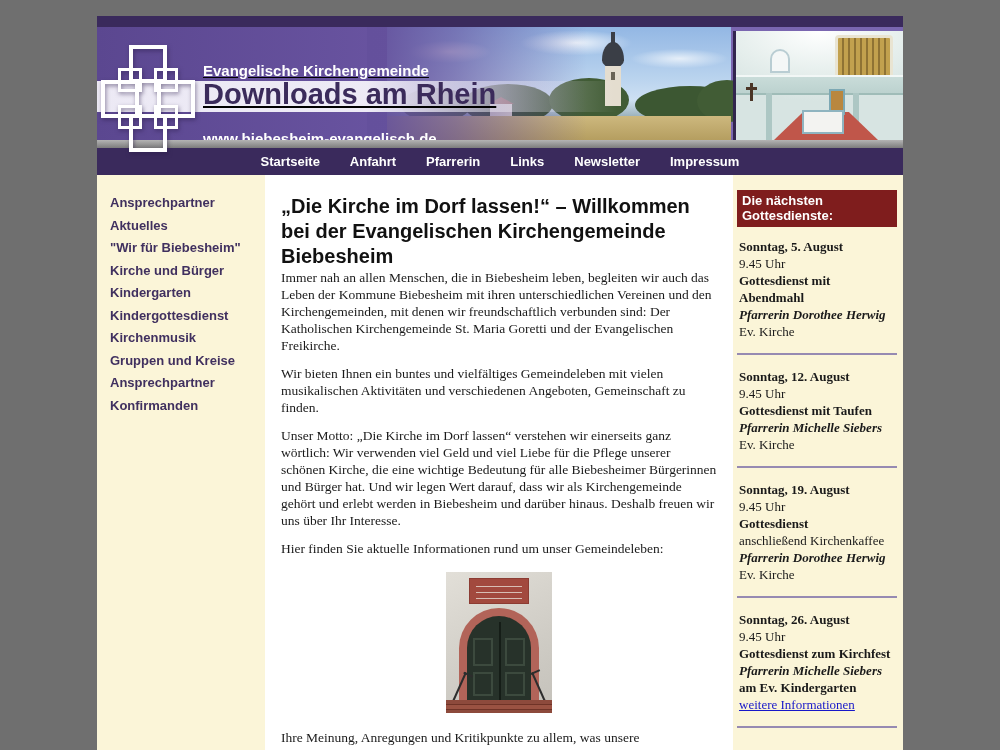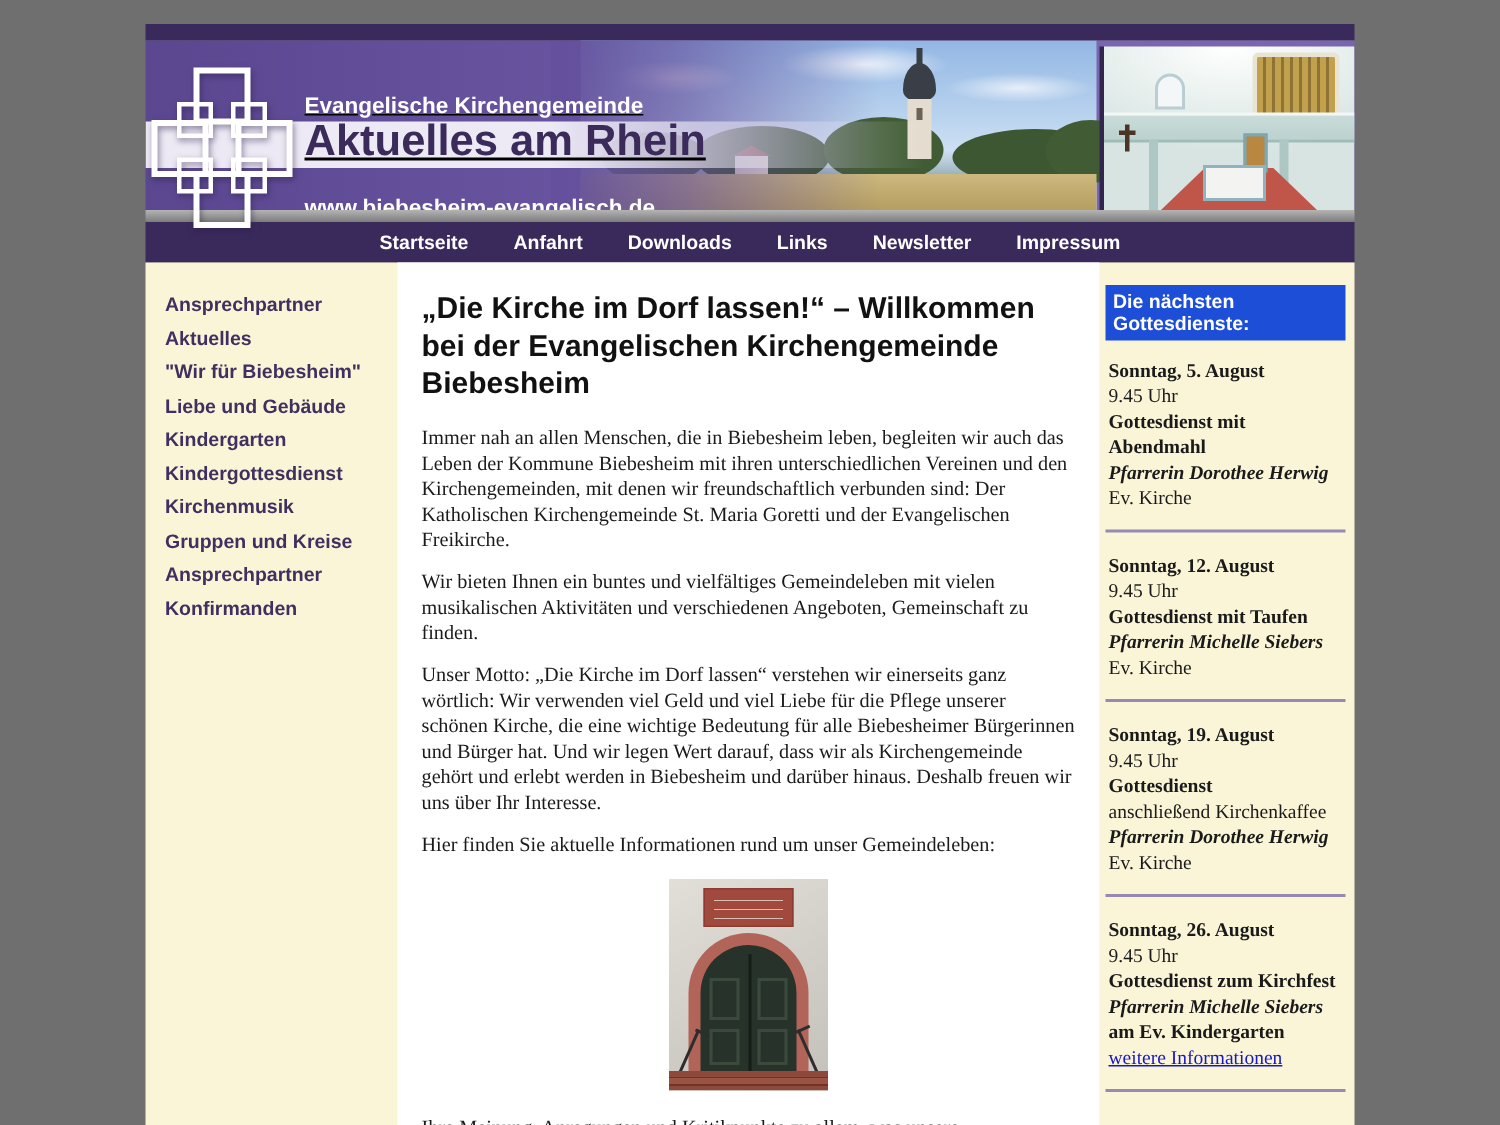--- a/index.html
+++ b/index.html
@@ -98,21 +98,21 @@
 
   
   .content { display: flex; background: #fbf5d8; min-height: 575px; align-items: stretch; }
 
   .sidebar-left { width: 168px; padding: 21px 0 0 13px; flex-shrink: 0; }
   .snav-item { font-family: "Liberation Sans", sans-serif; font-weight: bold; font-size: 13px;
       color: #40305f; margin-bottom: 9px; line-height: 13.5px; cursor: pointer; }
 
   .main { width: 468px; background: #ffffff; padding: 19px 16px 24px 16px; flex-shrink: 0; }
   .main h1 { font-family: "Liberation Sans", sans-serif; font-size: 20px; line-height: 25px;
-      color: #111111; margin-bottom: 14px; font-weight: bold; }
+      color: #111111; font-weight: bold; }
   .main p { font-size: 13.5px; line-height: 17px; color: #1a1a1a; margin-bottom: 11px; }
 
   
   .doorfig { width: 106px; height: 141px; margin: 15px auto 16px auto; position: relative;
       background: linear-gradient(150deg, #e2dfd8 0%, #cfccc5 60%, #c4c1ba 100%); overflow: hidden; }
   .plaque { position: absolute; left: 23px; top: 6px; width: 60px; height: 26px; background: #a2493e;
       border: 1px solid #8c3c33;
       background-image: repeating-linear-gradient(#a2493e 0 3px, #d8beb4 3px 4px, #a2493e 4px 6px);
       background-size: 80% 20px; background-repeat: no-repeat; background-position: 6px 4px; }
   .arch { position: absolute; left: 13px; top: 36px; width: 80px; height: 98px; background: #b26459;
@@ -123,21 +123,21 @@
   .panel { position: absolute; width: 20px; border: 2px solid #3c4a3e; }
   .pTL { left: 6px;  top: 22px; height: 28px; } .pTR { right: 6px; top: 22px; height: 28px; }
   .pBL { left: 6px;  top: 56px; height: 24px; } .pBR { right: 6px; top: 56px; height: 24px; }
   .steps { position: absolute; left: 0; right: 0; bottom: 0; height: 13px;
       background: linear-gradient(#8d4a3c 0 4px, #6f3327 4px 5px, #9a5242 5px 9px, #6f3327 9px 10px, #8d4a3c 10px 13px); }
   .rail { position: absolute; width: 2px; height: 34px; background: #2d2d2d; bottom: 8px; }
   .railL { left: 12px; transform: rotate(24deg); } .railR { right: 12px; transform: rotate(-24deg); }
   .railL:before, .railR:before { content:""; position:absolute; top:0; left:-1px; width:10px; height:2px; background:#2d2d2d; }
 
   .sidebar-right { width: 170px; padding: 15px 6px 0 4px; flex-shrink: 0; }
-  .services-header { background: #1d4ed8; color: #ffffff; font-family: "Liberation Sans", sans-serif;
+  .services-header { background: #7f1d1d; color: #ffffff; font-family: "Liberation Sans", sans-serif;
       font-size: 13px; font-weight: bold; padding: 3px 5px 4px 5px; margin-bottom: 11px; }
   .entry { font-size: 13px; line-height: 17px; color: #1a1a1a; padding-left: 2px; }
   .s-bold { font-weight: bold; }
   .s-italic { font-style: italic; font-weight: bold; }
   .s-link { color: #1717c9; text-decoration: underline; font-size: 13px; }
   .s-div { border: none; border-top: 2px solid #968ab2; margin: 13px 0 13px 0; }
 </style>
 </head>
 <body>
 
@@ -171,54 +171,54 @@
       <div class="column c1"></div>
       <div class="column c2"></div>
       <div class="crucifix"></div>
       <div class="carpet"></div>
       <div class="pulpit"></div>
       <div class="altar"></div>
     </div>
     <div class="light-band"></div>
     <div class="header-text">
       <div class="ht1">Evangelische Kirchengemeinde</div>
-      <div class="ht2">Aktuelles am Rhein</div>
+      <div class="ht2">Downloads am Rhein</div>
       <div class="ht3">www.biebesheim-evangelisch.de</div>
     </div>
   </div>
 
   <div class="logo">
     <div class="sq sqN"></div>
     <div class="sq sqS"></div>
     <div class="sq sqW"></div>
     <div class="sq sqE"></div>
     <div class="sq sq-s sqNW"></div>
     <div class="sq sq-s sqNE"></div>
     <div class="sq sq-s sqSW"></div>
     <div class="sq sq-s sqSE"></div>
   </div>
 
   <div class="grayband"></div>
 
   <div class="nav">
     <a class="nav-item">Startseite</a>
     <a class="nav-item">Anfahrt</a>
-    <a class="nav-item">Downloads</a>
+    <a class="nav-item">Pfarrerin</a>
     <a class="nav-item">Links</a>
     <a class="nav-item">Newsletter</a>
     <a class="nav-item">Impressum</a>
   </div>
 
   <div class="content">
 
     <div class="sidebar-left">
       <div class="snav-item">Ansprechpartner</div>
       <div class="snav-item">Aktuelles</div>
       <div class="snav-item">"Wir für Biebesheim"</div>
-      <div class="snav-item">Liebe und Gebäude</div>
+      <div class="snav-item">Kirche und Bürger</div>
       <div class="snav-item">Kindergarten</div>
       <div class="snav-item">Kindergottesdienst</div>
       <div class="snav-item">Kirchenmusik</div>
       <div class="snav-item">Gruppen und Kreise</div>
       <div class="snav-item">Ansprechpartner</div>
       <div class="snav-item">Konfirmanden</div>
     </div>
 
     <div class="main">
       <h1>„Die Kirche im Dorf lassen!“ – Willkommen bei der Evangelischen Kirchengemeinde Biebesheim</h1>

